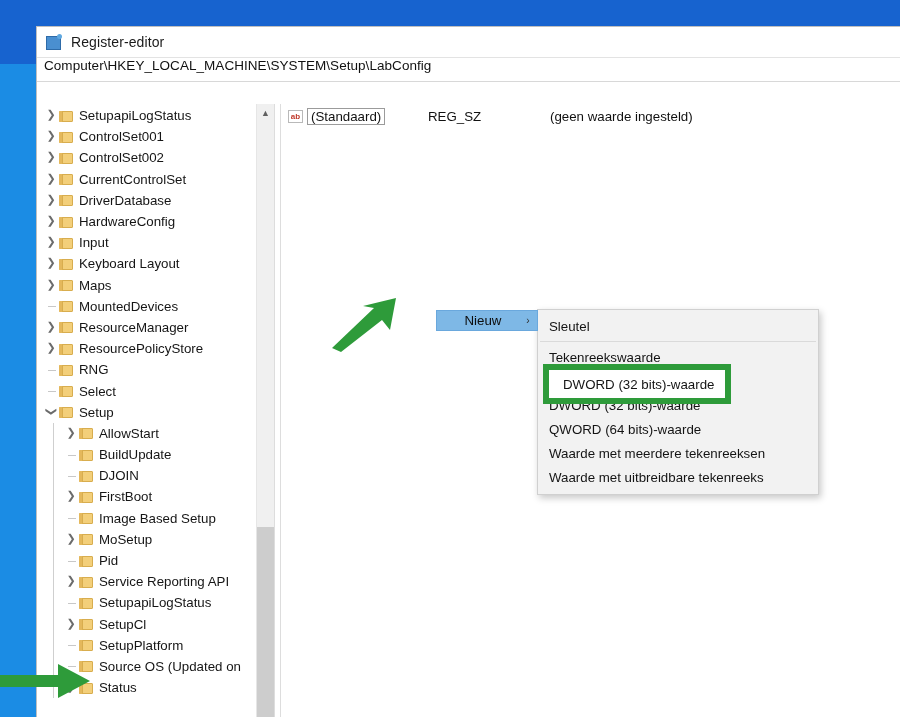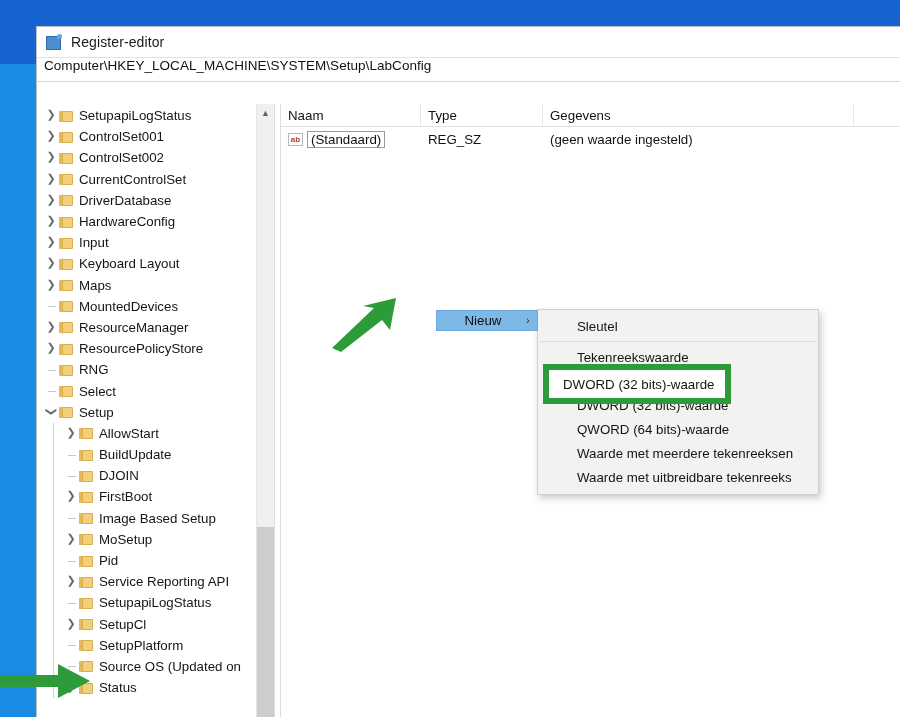--- a/index.html
+++ b/index.html
@@ -327,21 +327,21 @@
     background: #f2f2f2;
     border: 1px solid #d0d0d0;
     box-shadow: 2px 3px 7px rgba(0,0,0,.22);
     z-index: 25;
     padding: 4px 0 5px 0;
   }
   #submenu .sub-item {
     height: 24px;
     display: flex;
     align-items: center;
-    padding-left: 39px;
+    padding-left: 11px;
     font-size: 13.3px;
     color: #141414;
     white-space: nowrap;
   }
   #submenu .sub-sep {
     height: 1px;
     background: #dadada;
     margin: 3px 2px 3px 2px;
   }
 
@@ -631,26 +631,20 @@
 
       <div id="tree-scrollbar">
         <div id="tree-scroll-up">▲</div>
         <div id="tree-scroll-thumb"></div>
       </div>
     </div>
 
     <div id="splitter"></div>
 
     <div id="list-pane">
-      <div id="list-header">
-        <div class="col col-name sep">Naam</div>
-        <div class="col col-type sep">Type</div>
-        <div class="col col-data sep">Gegevens</div>
-        <div class="col col-pad"></div>
-      </div>
       <div id="list-rows">
         <div class="list-row">
           <div class="cell col-name">
             <span class="ab-icon">ab</span>
             <span class="name-box">(Standaard)</span>
           </div>
           <div class="cell col-type">REG_SZ</div>
           <div class="cell col-data">(geen waarde ingesteld)</div>
         </div>
       </div>

